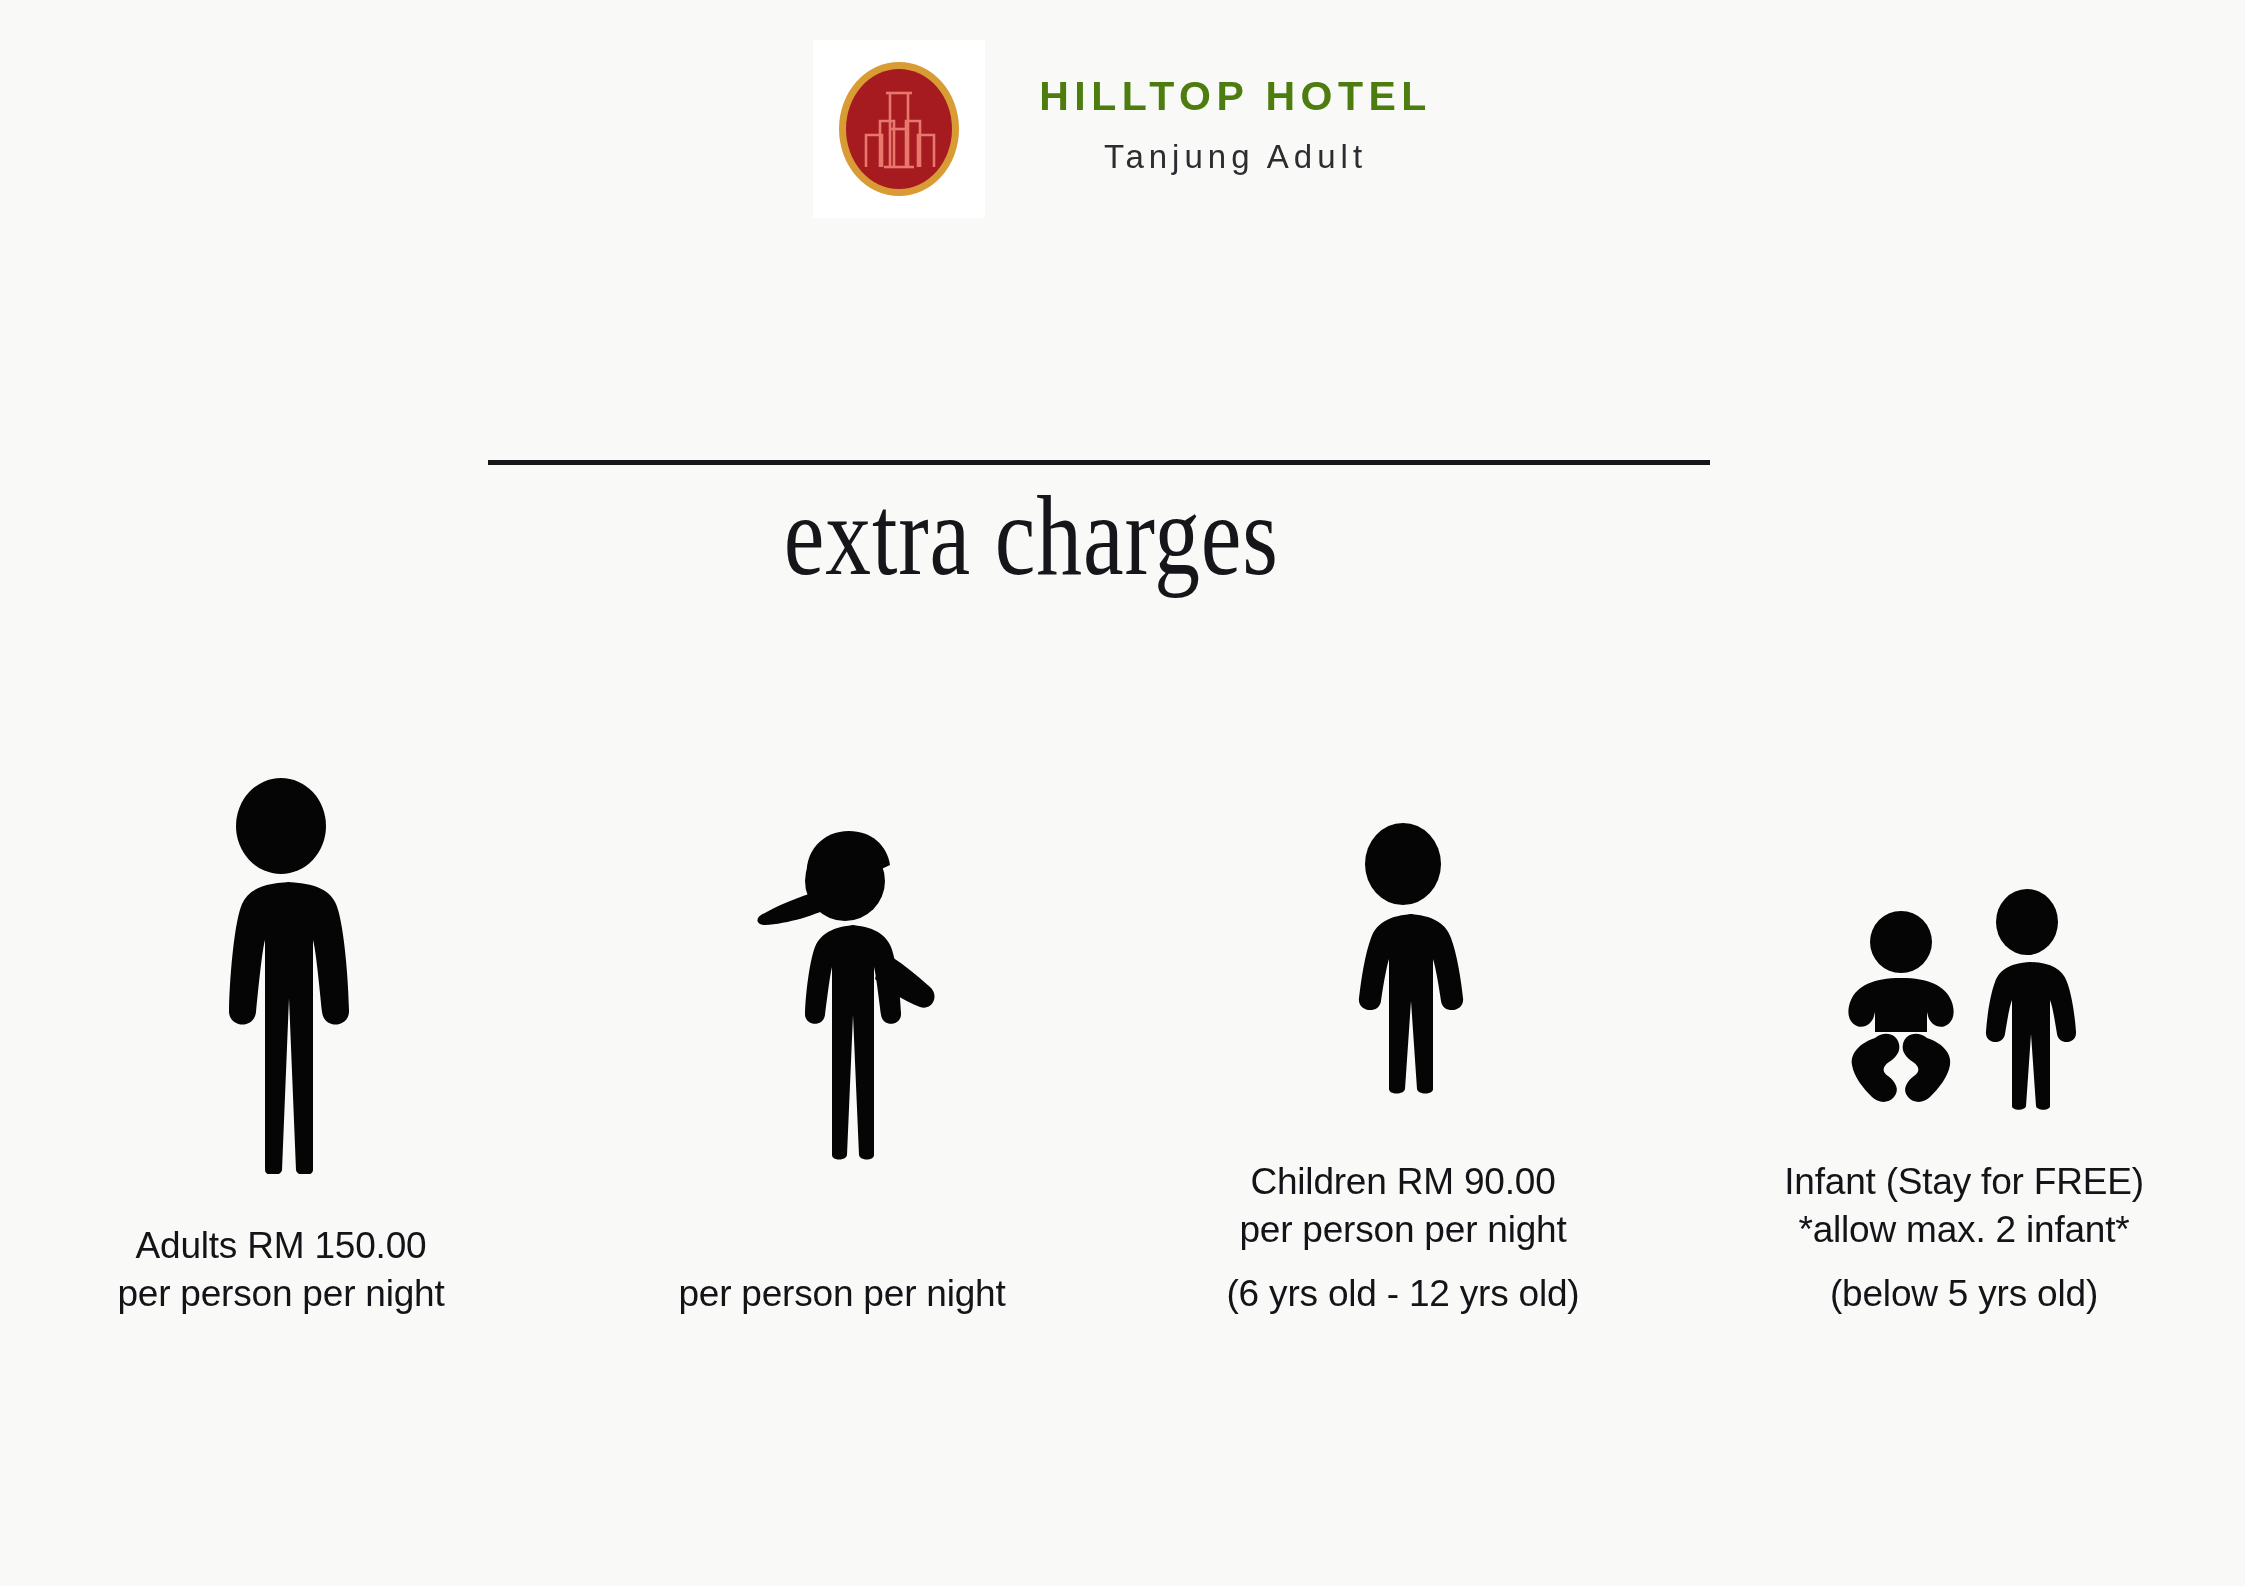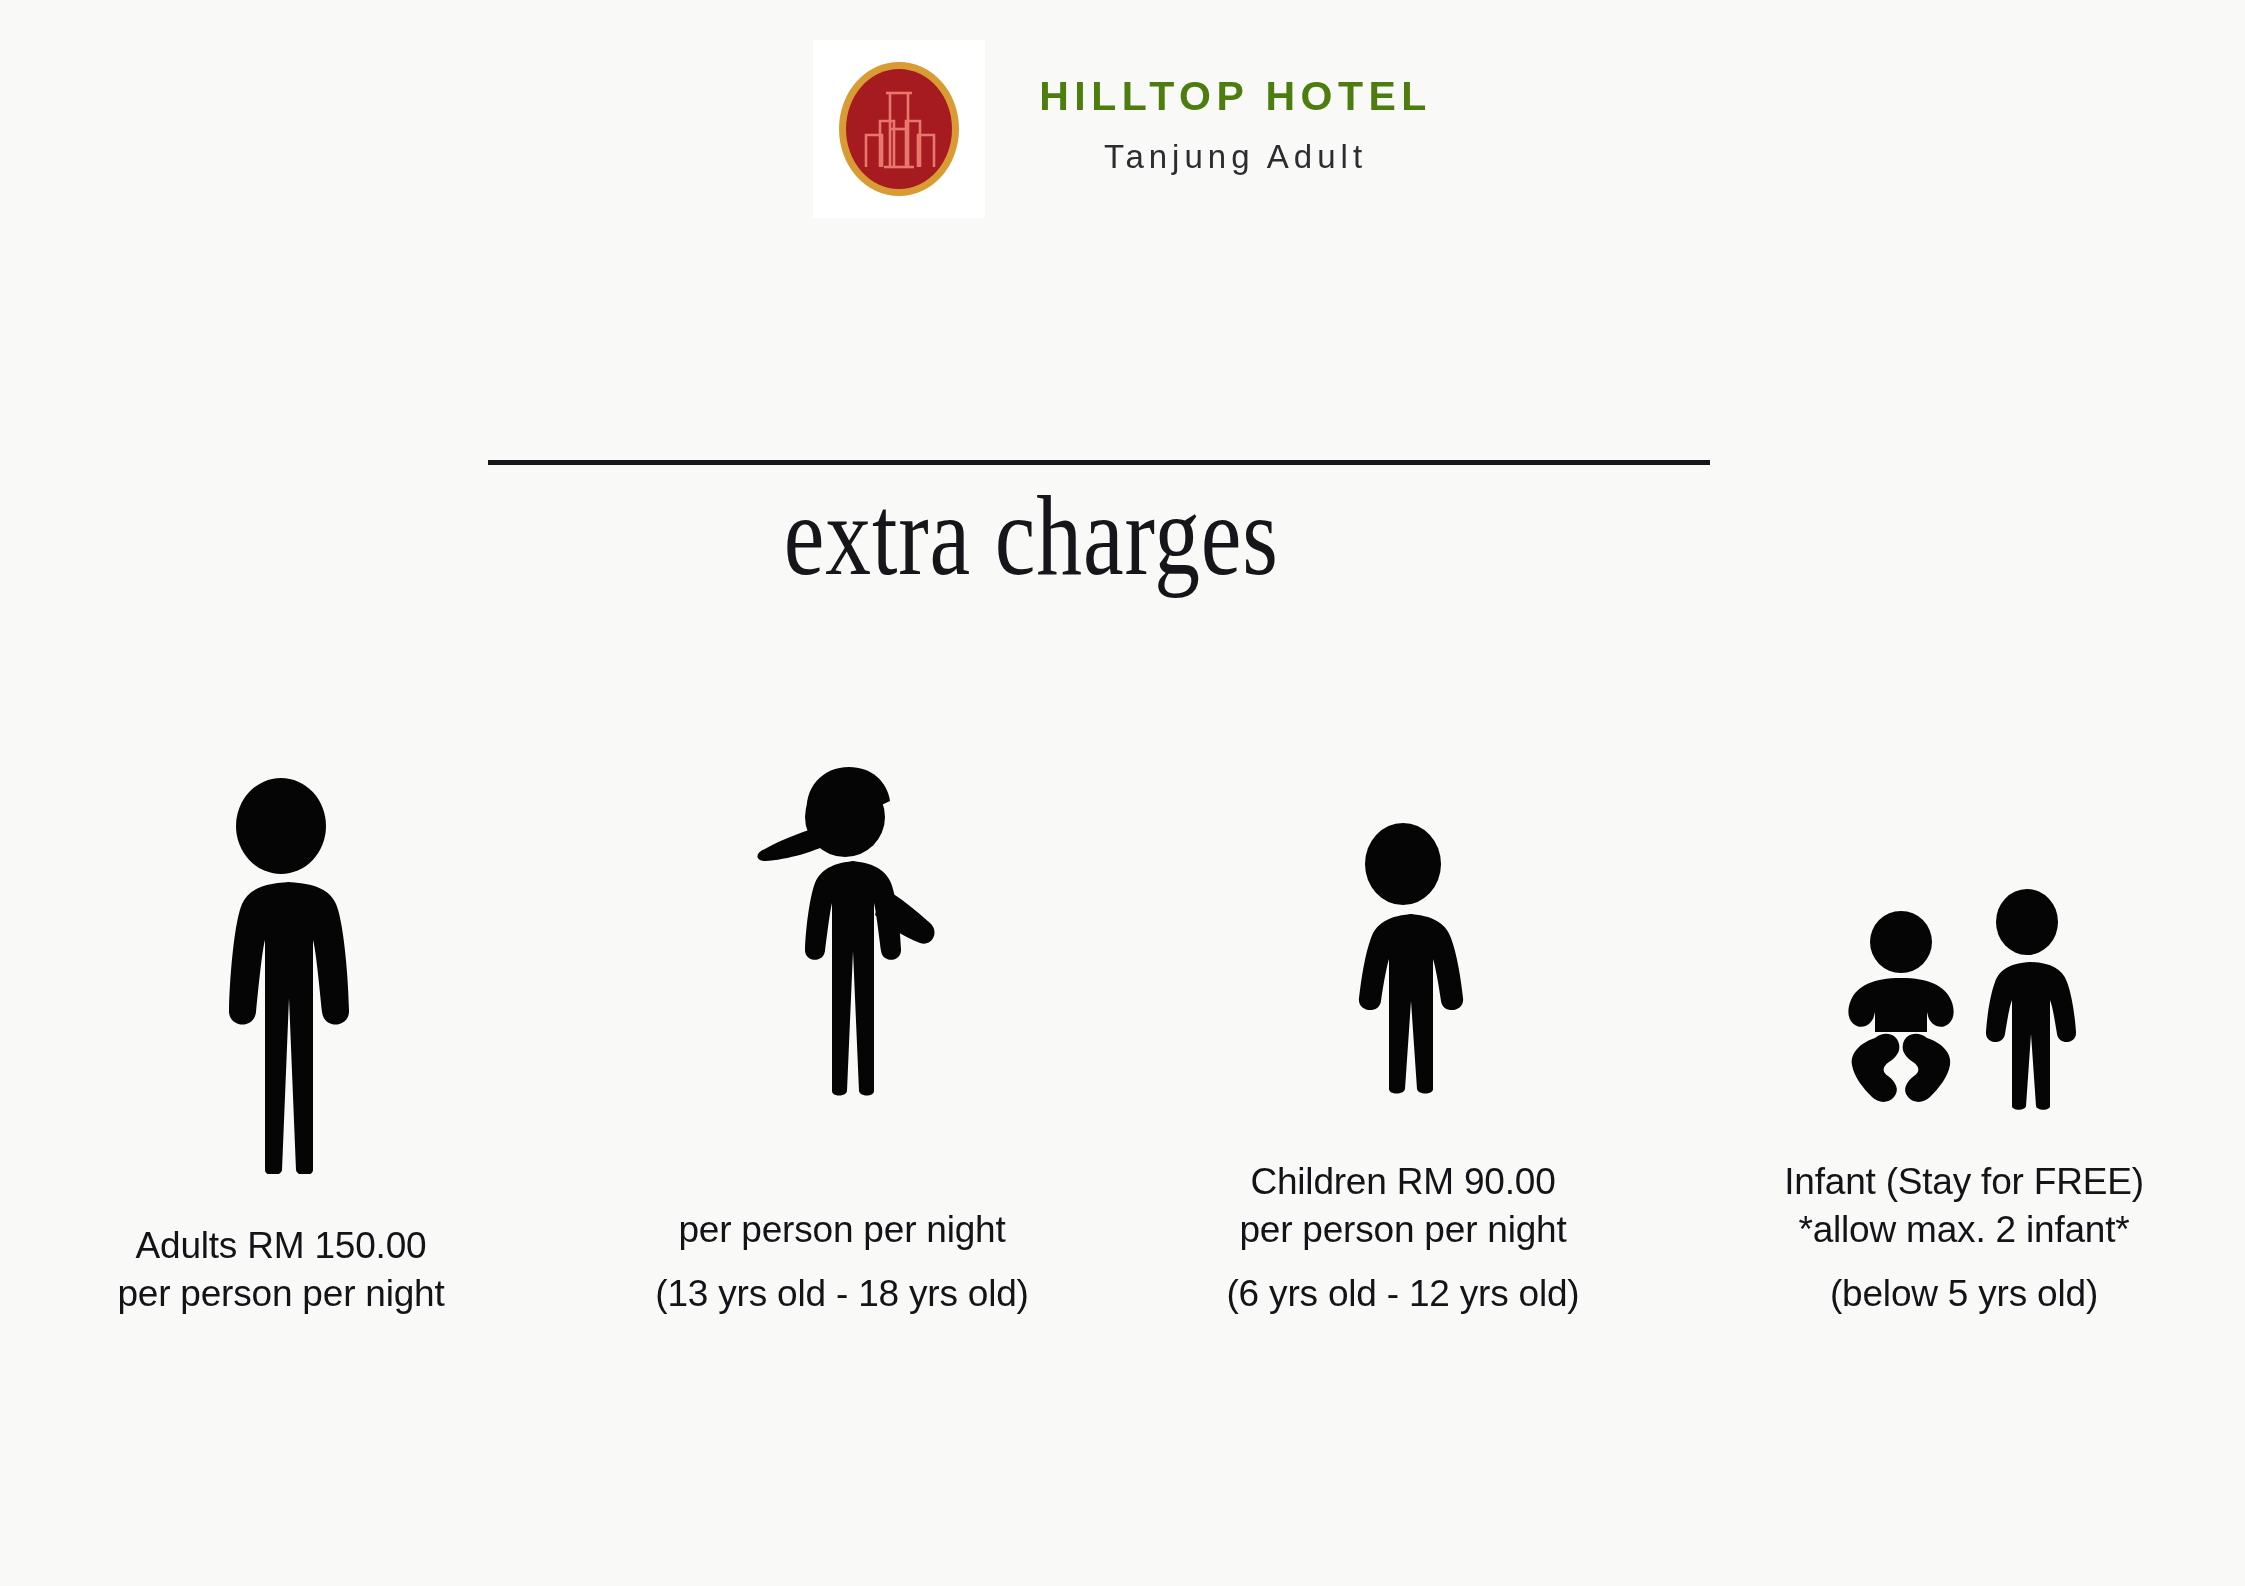--- a/index.html
+++ b/index.html
@@ -268,21 +268,20 @@
             <path d="M146 122
                      c16 10 34 24 47 36
                      c10 9 2 24 -10 20
                      c-16 -6 -34 -18 -45 -28 Z"></path>
           </g>
         </svg>
       </div>
       <div class="caption">
         <br>
         <span>per person per night</span>
-        <span class="line3">(13 yrs old - 18 yrs old)</span>
       </div>
     </div>
 
     <div class="tier">
       <div class="figure">
         <svg width="200" height="290" viewBox="0 0 200 290">
           <g fill="#050506">
             <ellipse cx="100" cy="44" rx="38" ry="41"></ellipse>
             <path d="M100 94
                      c26 0 42 7 48 24

